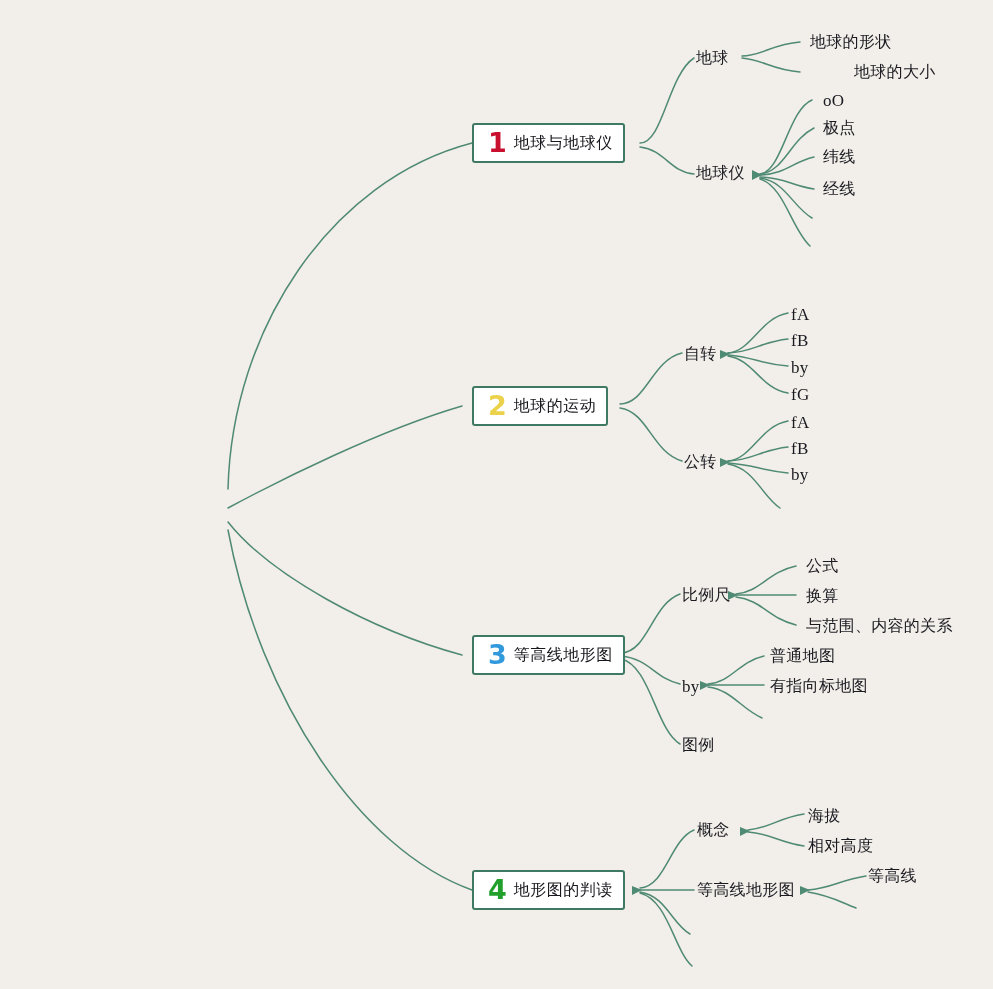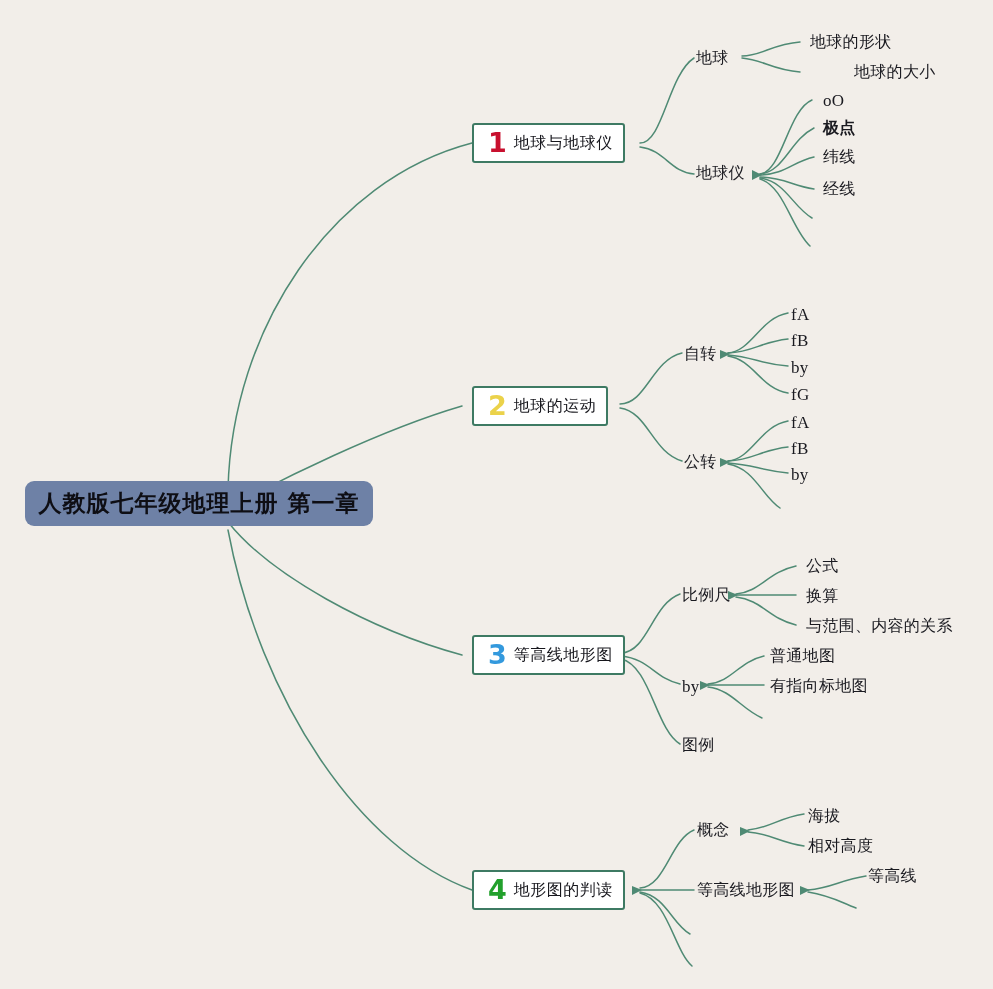--- a/index.html
+++ b/index.html
@@ -152,36 +152,33 @@
       <path d="M 748 830 C 770 828 778 818 804 814"></path>
       <path d="M 748 832 C 772 834 778 842 804 846"></path>
       <path d="M 740 827 L 750 831 L 740 836 Z" fill="#4F8A74" stroke="none"></path>
 
       <path d="M 808 890 C 832 888 840 880 866 876"></path>
       <path d="M 808 892 C 832 896 840 902 856 908"></path>
       <path d="M 800 886 L 810 890 L 800 895 Z" fill="#4F8A74" stroke="none"></path>
     </g>
   </svg>
 
-  <div class="root-node">
-    <span class="root-label">人教版七年级地理上册 第一章</span>
-  </div>
 
   <div class="branch-node" style="left:472px; top:123px;">
     <span class="branch-num" style="color:#C8102E;">1</span>
     <span class="branch-text">地球与地球仪</span>
   </div>
 
   <div class="node-text" style="left:696px; top:50px;">地球</div>
   <div class="node-text" style="left:810px; top:34px;">地球的形状</div>
   <div class="node-text" style="left:810px; top:64px;margin-left:44px;">地球的大小</div>
 
   <div class="node-text" style="left:696px; top:166px;font-family:Liberation Mono, monospace;">地球仪</div>
   <div class="node-text lat" style="left:823px; top:92px;">oO</div>
-  <div class="node-text" style="left:823px; top:120px;font-weight:bold;">极点</div>
+  <div class="node-text" style="left:823px; top:120px;">极点</div>
   <div class="node-text" style="left:823px; top:149px;">纬线</div>
   <div class="node-text" style="left:823px; top:181px;">经线</div>
 
   <div class="branch-node" style="left:472px; top:386px;">
     <span class="branch-num" style="color:#EBD24A;">2</span>
     <span class="branch-text">地球的运动</span>
   </div>
 
   <div class="node-text" style="left:684px; top:346px;">自转</div>
   <div class="node-text lat" style="left:791px; top:306px;">fA</div>

